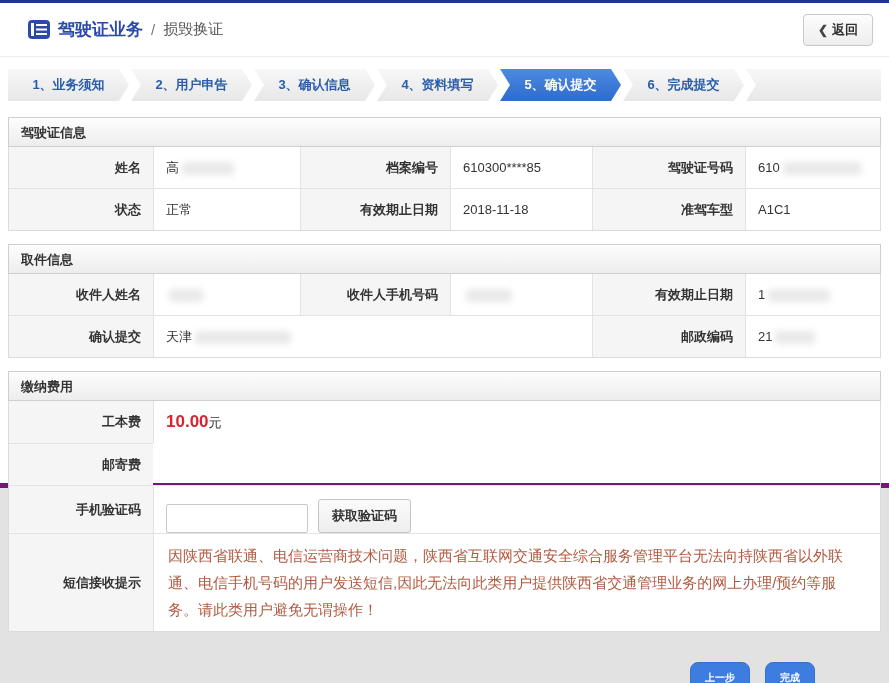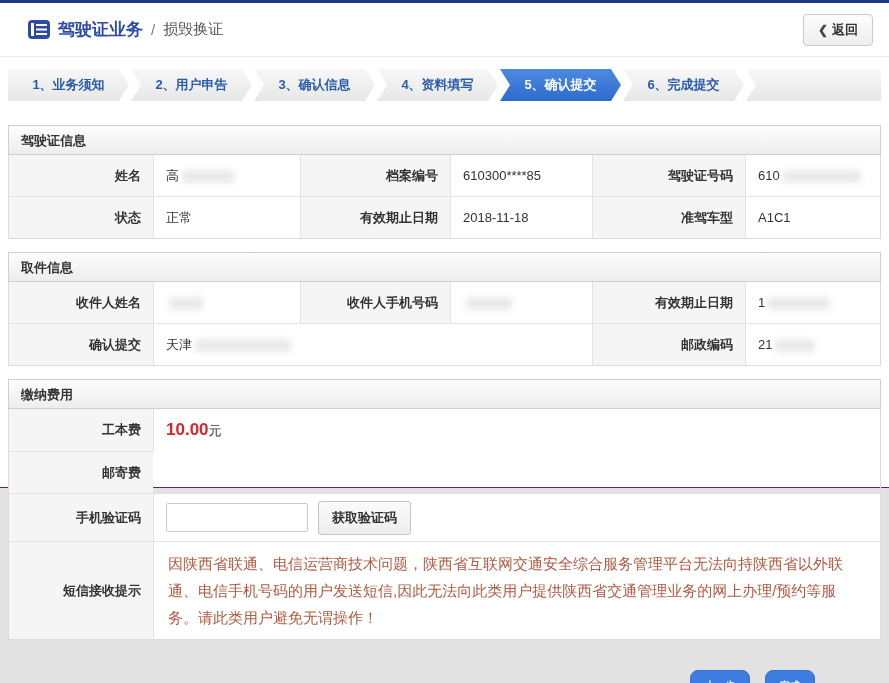--- a/index.html
+++ b/index.html
@@ -7,21 +7,21 @@
   body {
     font-family:"Liberation Sans","DejaVu Sans",sans-serif;
     background:#e2e2e2;
     color:#333;
     font-size:13px;
     overflow:hidden;
   }
   .panel {
     width:889px; height:488px;
     background:#ffffff;
-    border-bottom:1px solid #701a75;
+    border-bottom:5px solid #701a75;
     position:relative;
   }
   .topbar { height:3px; background:#20368c; }
 
   
   .header {
     height:54px; display:flex; align-items:center;
     justify-content:space-between; padding:0 16px 0 28px;
     border-bottom:1px solid #ececec;
     background:#fff;
@@ -61,21 +61,21 @@
   }
   .step-tail {
     flex:1; height:32px;
     background:linear-gradient(#f7f7f7,#e7e7e7);
     clip-path:polygon(0 0,100% 0,100% 100%,0 100%,10px 50%);
   }
 
   
   .content { padding:0 8px; }
   .section { margin-top:13px; }
-  .section.first { margin-top:24px; }
+  .section.first { margin-top:16px; }
   .sec-head {
     height:30px; line-height:29px; padding-left:12px;
     font-weight:bold; font-size:13px; color:#333;
     background:linear-gradient(#fdfdfd,#ededed);
     border:1px solid #cfcfcf;
   }
   .tbl { border:1px solid #dcdcdc; border-top:none; }
   .row { display:grid; }
   .row6 { grid-template-columns:144px 147px 150px 142px 153px 1fr; }
   .rowAddr { grid-template-columns:144px 439px 153px 1fr; }
@@ -89,21 +89,21 @@
   .val { background:#fff; color:#333; }
   .redact {
     display:inline-block; height:13px; border-radius:3px;
     background:#e9e9e9; filter:blur(3px); vertical-align:middle;
     margin-left:3px;
   }
   .fee-amount { color:#d9232e; font-weight:bold; font-size:17px; }
   .fee-unit { color:#333; font-size:13px; }
 
   
-  .captcha-cell { display:flex; align-items:center; gap:10px; min-height:47px; }
+  .captcha-cell { display:flex; align-items:flex-end; gap:10px; min-height:47px; }
   .captcha-input {
     width:142px; height:29px; border:1px solid #c9c9c9; border-radius:2px;
     padding:0 6px; font-size:13px; font-family:inherit;
   }
   .get-code-btn {
     background:linear-gradient(#fbfbfb,#ededed);
     border:1px solid #c4c4c4; border-radius:3px;
     padding:7px 13px; font-size:13px; font-weight:bold; color:#333;
     cursor:pointer; font-family:inherit;
   }

